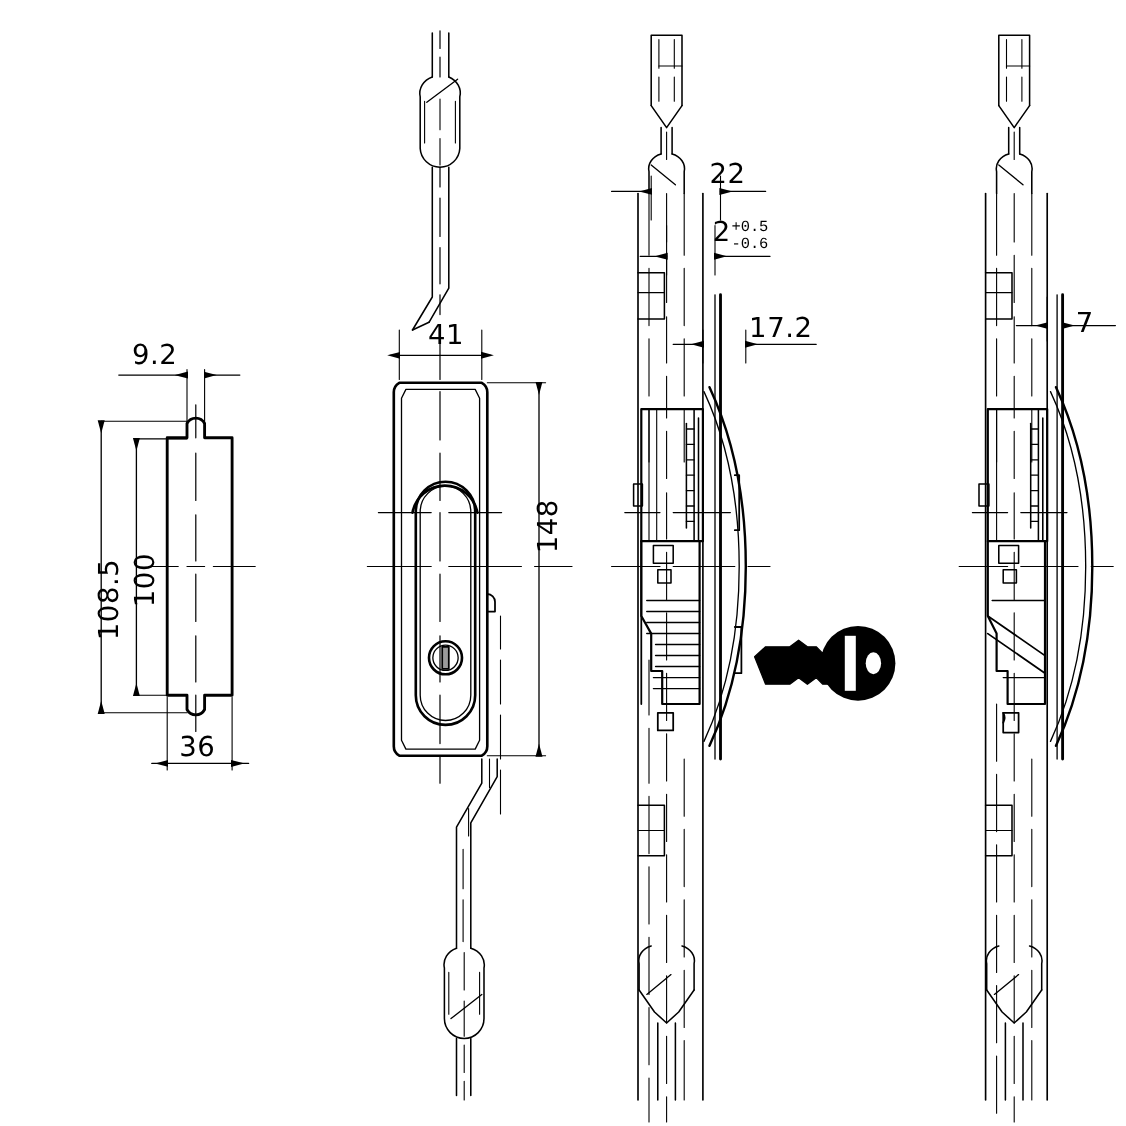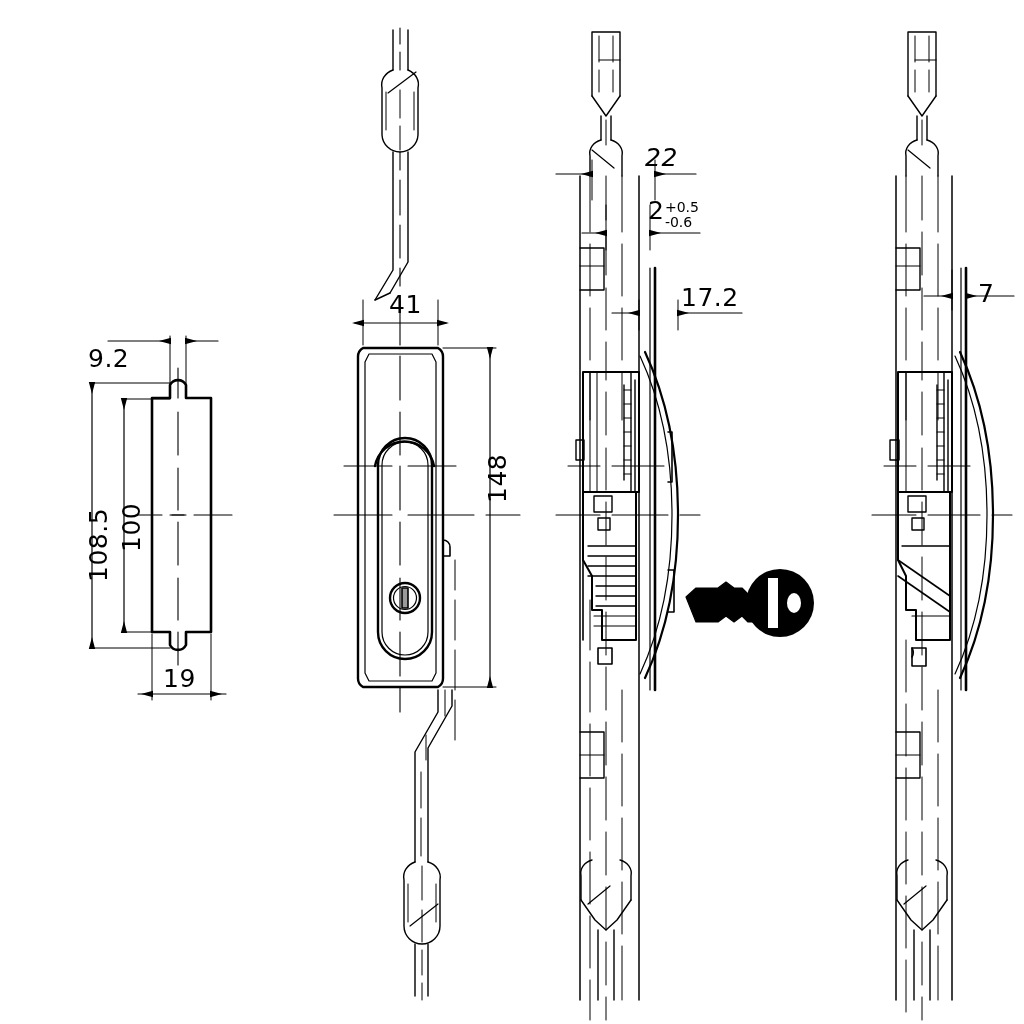--- a/index.html
+++ b/index.html
@@ -40,20 +40,21 @@
     font-family: "DejaVu Sans", sans-serif;
     color: #000000;
   }
   .tol-main { font-size: 25px; }
   .tol-sup {
     display: inline-block;
     vertical-align: middle;
     font-size: 14px;
     line-height: 1.05;
     margin-left: 1px;
+    font-family: Liberation Mono, monospace;
   }
   .tol-sup span { display: block; }
 </style>
 </head>
 <body>
 
 <div id="sheet">
 
   <svg id="drawing" viewBox="0 0 1024 1024">
     <defs>
@@ -317,27 +318,27 @@
                  L766,588 L766,622 L748,622 L742,616 L734,622 L726,616 L718,622 L696,622 Z" fill="#000" stroke="#000" stroke-width="1.2"></path>
         <circle cx="780" cy="603" r="34" fill="#000"></circle>
         <rect x="768" y="578" width="10" height="50" fill="#fff"></rect>
         <ellipse cx="794" cy="603" rx="7" ry="10" fill="#fff"></ellipse>
       </g>
 
     </g>
   </svg>
 
   <div>
-    <div class="dim-text" style="left:88px; top:308px;margin-top:36px;">9.2</div>
+    <div class="dim-text" style="left:120px; top:308px;">9.2</div>
     <div class="dim-text vert" style="left:84px; top:582px;">108.5</div>
     <div class="dim-text vert" style="left:117px; top:552px;">100</div>
-    <div class="dim-text" style="left:163px; top:664px;">19</div>
+    <div class="dim-text" style="left:163px; top:664px;">36</div>
     <div class="dim-text" style="left:389px; top:290px;">41</div>
     <div class="dim-text vert" style="left:483px; top:503px;">148</div>
-    <div class="dim-text" style="left:645px; top:143px;font-style:italic;">22</div>
+    <div class="dim-text" style="left:645px; top:143px;">22</div>
     <div class="dim-text" style="left:681px; top:283px;">17.2</div>
     <div class="dim-text" style="left:978px; top:279px;">7</div>
 
     <div class="tol-stack" style="left:648px; top:196px;">
       <span class="tol-main">2</span><span class="tol-sup"><span>+0.5</span><span>-0.6</span></span>
     </div>
   </div>
 
 </div>
 

